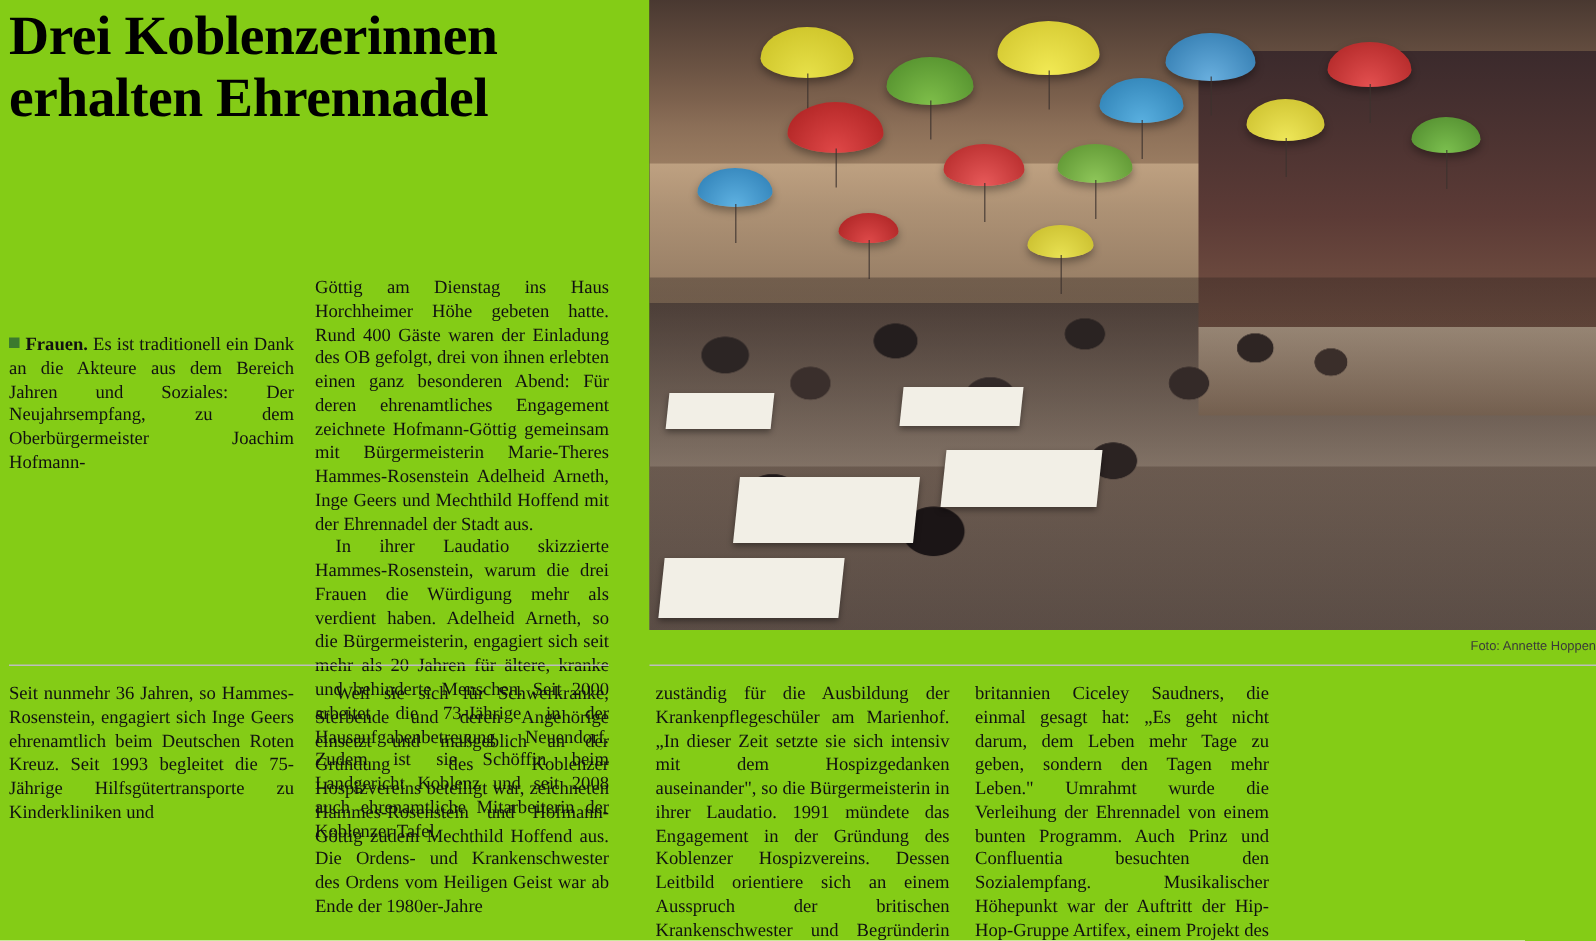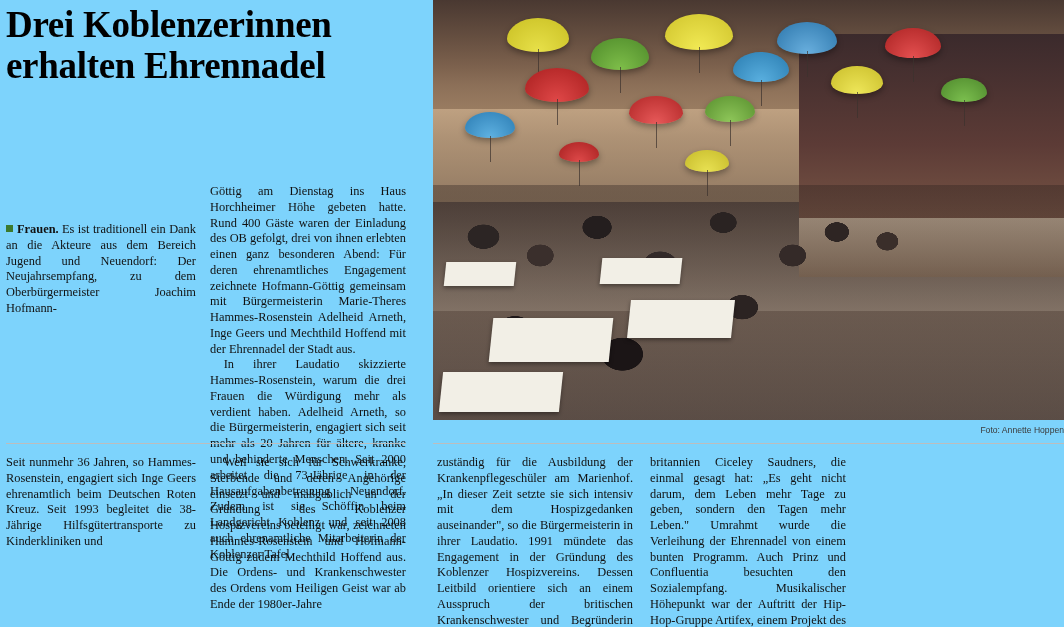--- a/index.html
+++ b/index.html
@@ -11,21 +11,21 @@
     width: 1064px;
     height: 627px;
     overflow: hidden;
     font-family: "Liberation Serif", serif;
     color: #000;
   }
   .page {
     position: relative;
     width: 1064px;
     height: 627px;
-    background: #7dd3fc;
+    background: #84cc16;
   }
 
   
   .headline-block {
     position: absolute;
     left: 6px;
     top: 4px;
     width: 420px;
   }
   .headline {
@@ -244,21 +244,21 @@
 <div class="page">
 
   <div class="headline-block">
     <h1 class="headline">Drei Koblenzerinnen erhalten Ehrennadel</h1>
   </div>
 
 
   <div class="col" id="col-a">
     <p class="first">
       <span class="square"></span><span class="placename">Frauen.</span>
-      <span>Es ist traditionell ein Dank an die Akteure aus dem Bereich Jugend und Neuendorf: Der Neujahrsempfang, zu dem Oberbürgermeister Joachim Hofmann-</span>
+      <span>Es ist traditionell ein Dank an die Akteure aus dem Bereich Jahren und Soziales: Der Neujahrsempfang, zu dem Oberbürgermeister Joachim Hofmann-</span>
     </p>
   </div>
 
   <div class="col" id="col-b">
     <p class="first"><span>Göttig am Dienstag ins Haus Horchheimer Höhe gebeten hatte. Rund 400 Gäste waren der Einladung des OB gefolgt, drei von ihnen erlebten einen ganz besonderen Abend: Für deren ehrenamtliches Engagement zeichnete Hofmann-Göttig gemeinsam mit Bürgermeisterin Marie-Theres Hammes-Rosenstein Adelheid Arneth, Inge Geers und Mechthild Hoffend mit der Ehrennadel der Stadt aus.</span></p>
     <p><span>In ihrer Laudatio skizzierte Hammes-Rosenstein, warum die drei Frauen die Würdigung mehr als verdient haben. Adelheid Arneth, so die Bürgermeisterin, engagiert sich seit mehr als 20 Jahren für ältere, kranke und behinderte Menschen. Seit 2000 arbeitet die 73-Jährige in der Hausaufgabenbetreuung Neuendorf. Zudem ist sie Schöffin beim Landgericht Koblenz und seit 2008 auch ehrenamtliche Mitarbeiterin der Koblenzer Tafel.</span></p>
   </div>
 
   <div class="photo-wrap">
     <div class="photo">
@@ -292,21 +292,21 @@
     </div>
   </div>
 
   <div class="caption-bar">
     <div class="credit">Foto: Annette Hoppen</div>
   </div>
   <div class="rule"></div>
   <div class="rule-left"></div>
 
   <div class="col" id="col-c">
-    <p class="first"><span>Seit nunmehr 36 Jahren, so Hammes-Rosenstein, engagiert sich Inge Geers ehrenamtlich beim Deutschen Roten Kreuz. Seit 1993 begleitet die 38-Jährige Hilfsgütertransporte zu Kinderkliniken und</span></p>
+    <p class="first"><span>Seit nunmehr 36 Jahren, so Hammes-Rosenstein, engagiert sich Inge Geers ehrenamtlich beim Deutschen Roten Kreuz. Seit 1993 begleitet die 75-Jährige Hilfsgütertransporte zu Kinderkliniken und</span></p>
   </div>
   <div class="col" id="col-d">
     <p><span>Weil sie sich für Schwerkranke, Sterbende und deren Angehörige einsetzt und maßgeblich an der Gründung des Koblenzer Hospizvereins beteiligt war, zeichneten Hammes-Rosenstein und Hofmann-Göttig zudem Mechthild Hoffend aus. Die Ordens- und Krankenschwester des Ordens vom Heiligen Geist war ab Ende der 1980er-Jahre</span></p>
   </div>
   <div class="col" id="col-e">
     <p class="first"><span>zuständig für die Ausbildung der Krankenpflegeschüler am Marienhof. „In dieser Zeit setzte sie sich intensiv mit dem Hospizgedanken auseinander", so die Bürgermeisterin in ihrer Laudatio. 1991 mündete das Engagement in der Gründung des Koblenzer Hospizvereins. Dessen Leitbild orientiere sich an einem Ausspruch der britischen Krankenschwester und Begründerin der Hospizbewegung in Groß-</span></p>
   </div>
   <div class="col" id="col-f">
     <p class="first"><span>britannien Ciceley Saudners, die einmal gesagt hat: „Es geht nicht darum, dem Leben mehr Tage zu geben, sondern den Tagen mehr Leben." Umrahmt wurde die Verleihung der Ehrennadel von einem bunten Programm. Auch Prinz und Confluentia besuchten den Sozialempfang. Musikalischer Höhepunkt war der Auftritt der Hip-Hop-Gruppe Artifex, einem Projekt des Jugend- und Kunstwerkstatt.</span></p>
   </div>

